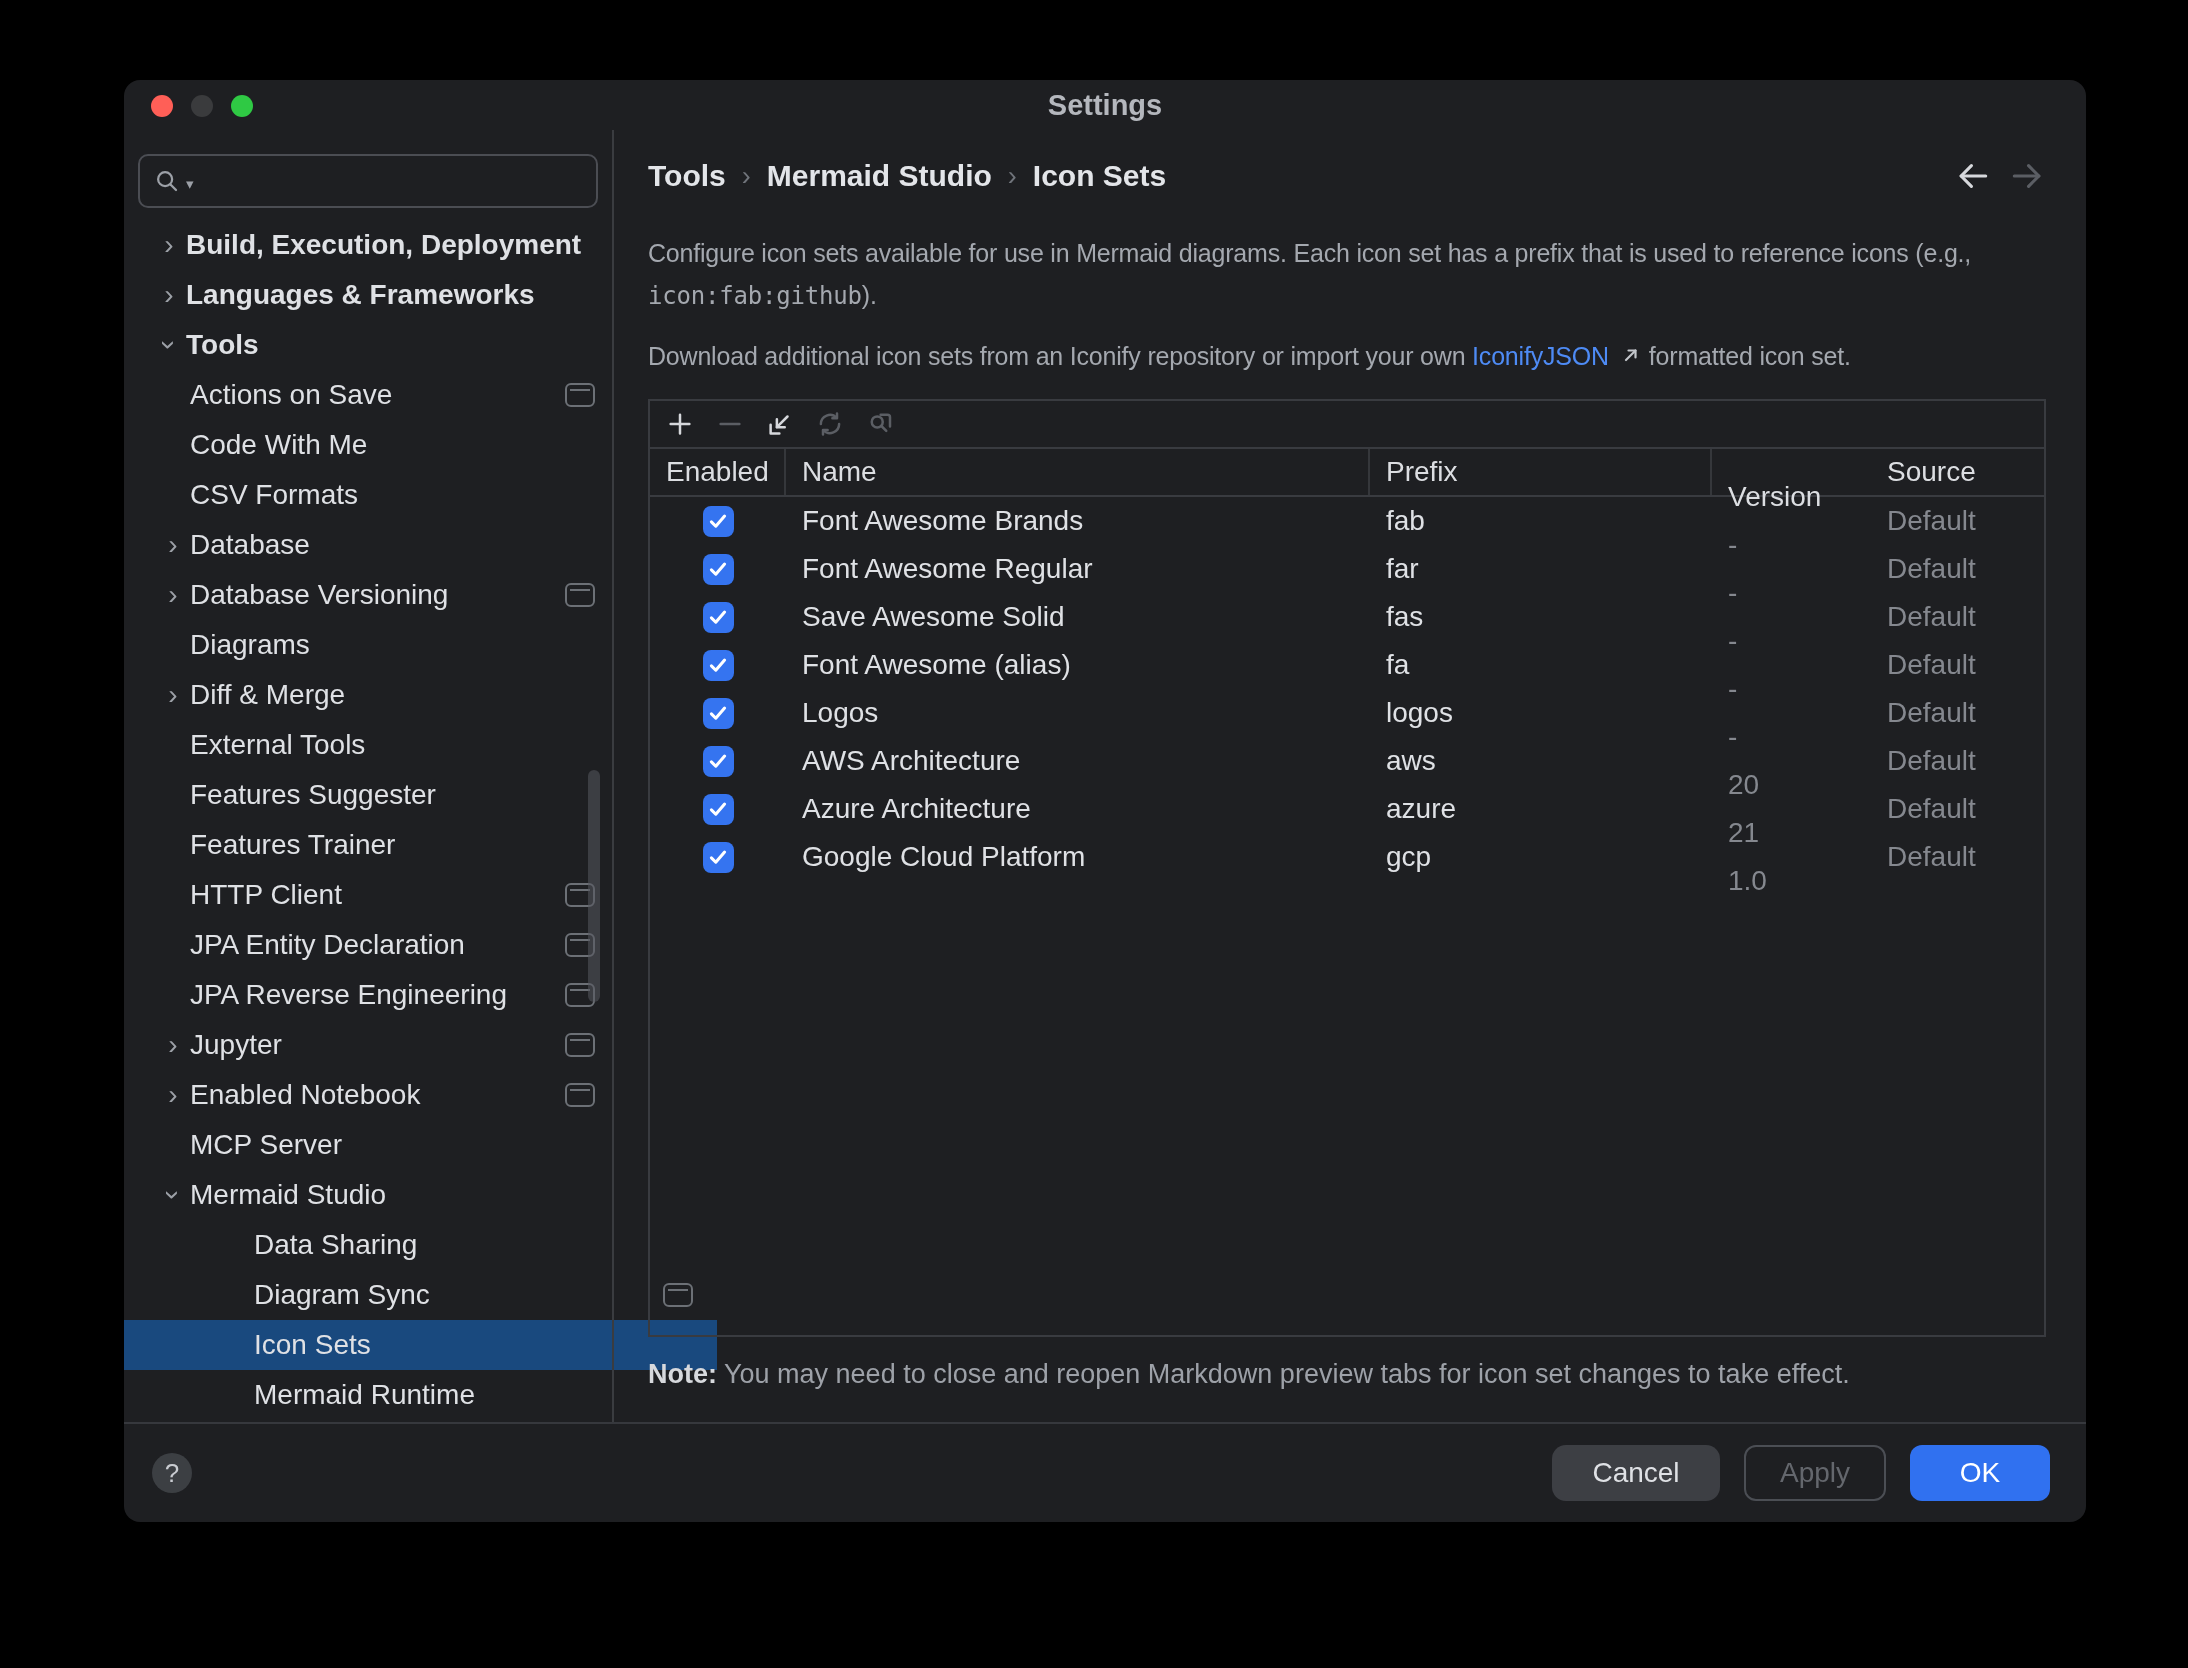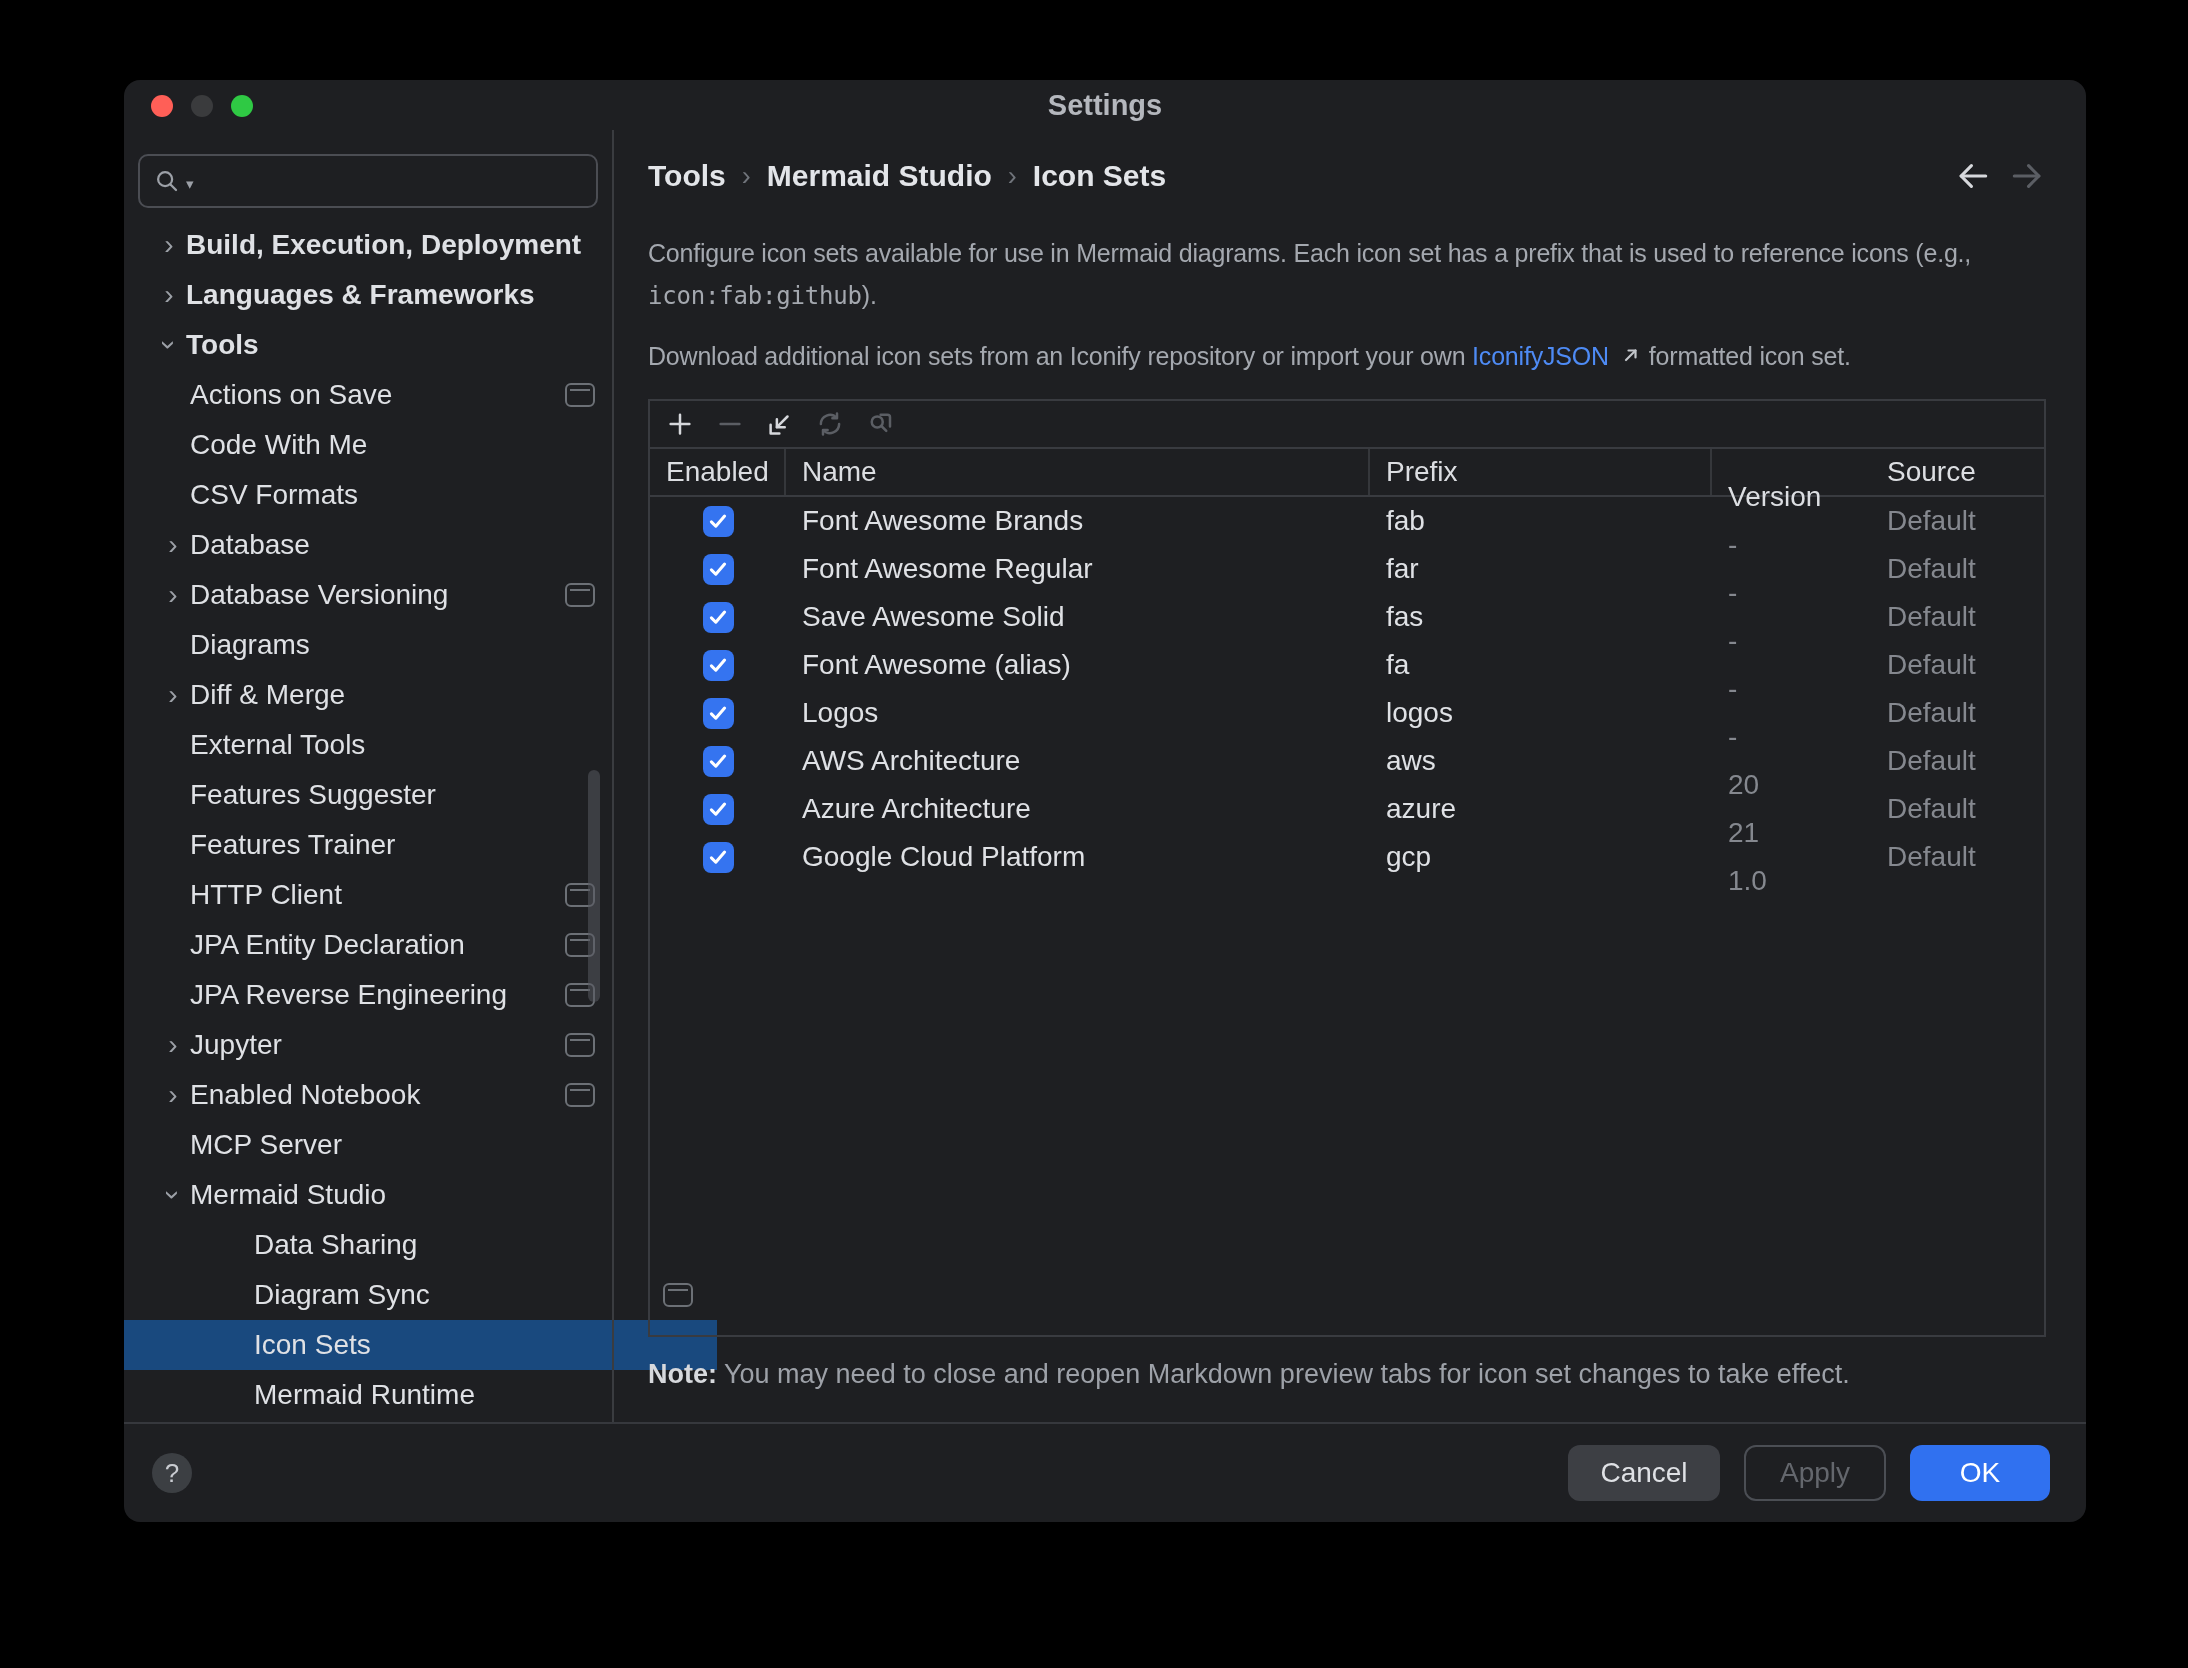--- a/index.html
+++ b/index.html
@@ -78,21 +78,21 @@
       align-items:center;justify-content:center;}
   .note{margin-top:22px;font-size:27px;color:#9da1a8;}
   .note b{color:#d7d9dd;}
   
   .footer{position:absolute;left:0;right:0;bottom:0;height:100px;border-top:2px solid #36383d;
           display:flex;align-items:center;padding:0 36px 0 28px;box-sizing:border-box;}
   .help{width:40px;height:40px;border-radius:50%;background:#3c3f43;color:#c9ccd1;font-size:26px;
         display:flex;align-items:center;justify-content:center;}
   .btn{height:56px;border-radius:12px;font-size:28px;display:flex;align-items:center;
        justify-content:center;box-sizing:border-box;}
-  .btn.cancel{width:152px;background:#3d3f44;color:#dfe1e5;margin-left:auto;}
+  .btn.cancel{width:168px;background:#3d3f44;color:#dfe1e5;margin-left:auto;border-radius:14px;}
   .btn.apply{width:142px;border:2px solid #4b4e54;color:#64676d;margin-left:24px;background:transparent;}
   .btn.ok{width:140px;background:#3071f0;color:#fff;margin-left:24px;}
 </style>
 </head>
 <body>
 
 <div class="window">
 
   <div class="titlebar">
     <div class="dots">

